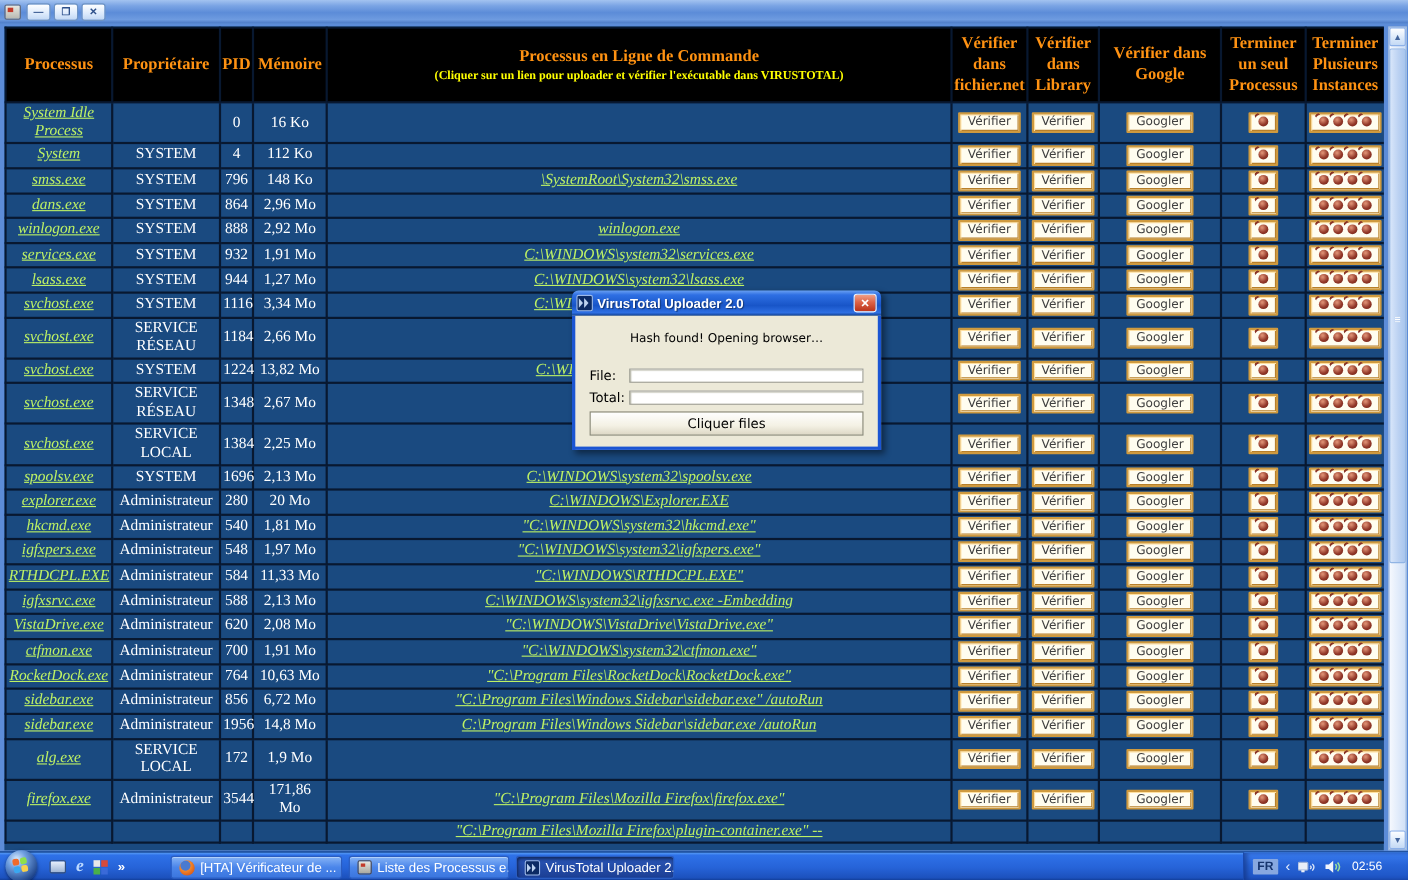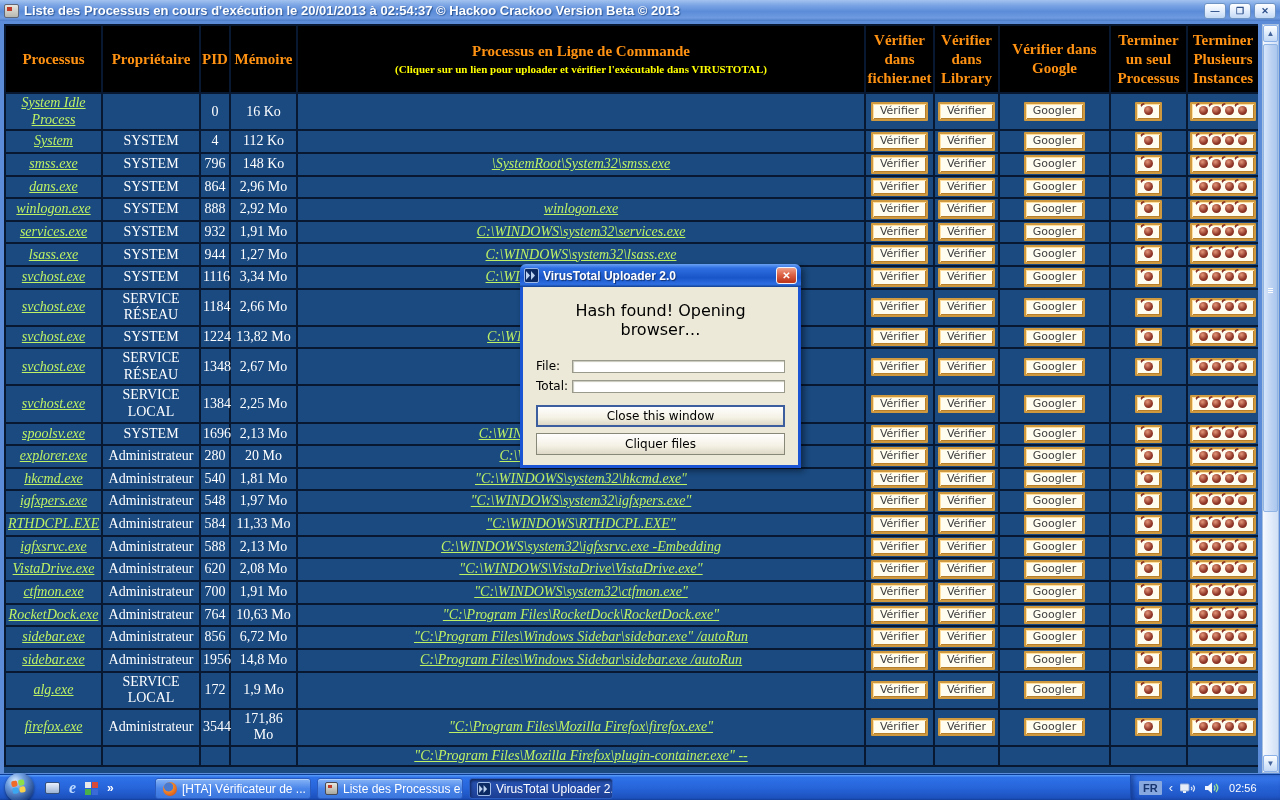--- a/index.html
+++ b/index.html
@@ -63,21 +63,21 @@
     display:flex; align-items:center; }
   .vt-icon { width:15px; height:15px; background:#0b2a64; border:1px solid #9db9e8; border-radius:2px;
     margin-right:4px; display:flex; align-items:center; justify-content:center; }
   .vt-icon svg { display:block; }
   .dlg-title { color:#fff; font-weight:bold; font-size:12px; flex:1; text-shadow:1px 1px 1px #123575; white-space:nowrap; }
   .dlg-close { width:21px; height:17px; border-radius:3px; border:1px solid #f0f4fc;
     background:linear-gradient(#f0a088,#dd6347 45%,#c03a20 90%); color:#fff; font-size:10px; font-weight:bold;
     display:flex; align-items:center; justify-content:center; cursor:pointer; }
   .dlg-body { background:#ece9d8; border:3px solid #1b55d3; border-top:none; padding:8px 13px 10px;
     font-family:"DejaVu Sans",sans-serif; }
-  .dlg-msg { text-align:center; font-size:16px; color:#000; margin:6px 0 20px; }
+  .dlg-msg { text-align:center; font-size:11px; color:#000; margin:6px 0 20px; }
   .pg-row { display:flex; align-items:center; margin:6px 0; }
   .pg-label { width:36px; font-size:12px; color:#000; }
   .pg-bar { flex:1; height:13px; background:#fff; border:1px solid #9a9a8c; padding:1px;
     box-shadow:inset 1px 1px 1px #c8c8bc; }
   .pg-fill { height:100%; width:100%;
     background:repeating-linear-gradient(90deg,#2f62d0 0px,#5a84e4 2px,#2f62d0 5px,#ffffff 5px,#ffffff 7px); }
   .dlg-btn { display:block; width:100%; height:22px; margin-top:6px; font-size:12px; color:#000;
     background:linear-gradient(#fefefe,#f4f1e4 60%,#ddd8c6); border:1px solid #888878; cursor:pointer;
     font-family:"DejaVu Sans",sans-serif; }
   .dlg-btn.default { border:2px solid #3c5e9e; margin-top:12px; }
@@ -121,21 +121,20 @@
   .tray svg { display:block; cursor:pointer; }
   .tray-time { color:#fff; font-size:11px; margin-left:2px; }
 </style>
 </head>
 <body>
 
 <div id="desktop">
 
   <div class="titlebar">
     <span class="app-icon"></span>
-    <span class="title-text">Liste des Processus en cours d'exécution le 20/01/2013 à 02:54:37 © Hackoo Crackoo Version Beta © 2013</span>
     <span class="win-controls">
       <span class="win-btn">—</span>
       <span class="win-btn">❐</span>
       <span class="win-btn">✕</span>
     </span>
   </div>
 
   <div class="window-body">
     <div class="table-wrap">
       <table class="proc">
@@ -637,21 +636,20 @@
     <div class="dlg-body">
       <div class="dlg-msg">Hash found! Opening browser…</div>
       <div class="pg-row">
         <span class="pg-label">File:</span>
         <span class="pg-bar"><span class="pg-fill" style="width: 100%;"></span></span>
       </div>
       <div class="pg-row">
         <span class="pg-label">Total:</span>
         <span class="pg-bar"><span class="pg-fill" style="width: 100%;"></span></span>
       </div>
-      <button class="dlg-btn default">Close this window</button>
       <button class="dlg-btn">Cliquer files</button>
     </div>
   </div>
 
   <div class="taskbar">
     <div class="start-orb">
       <span class="orb-flag">
           <i></i>
           <i></i>
           <i></i>

